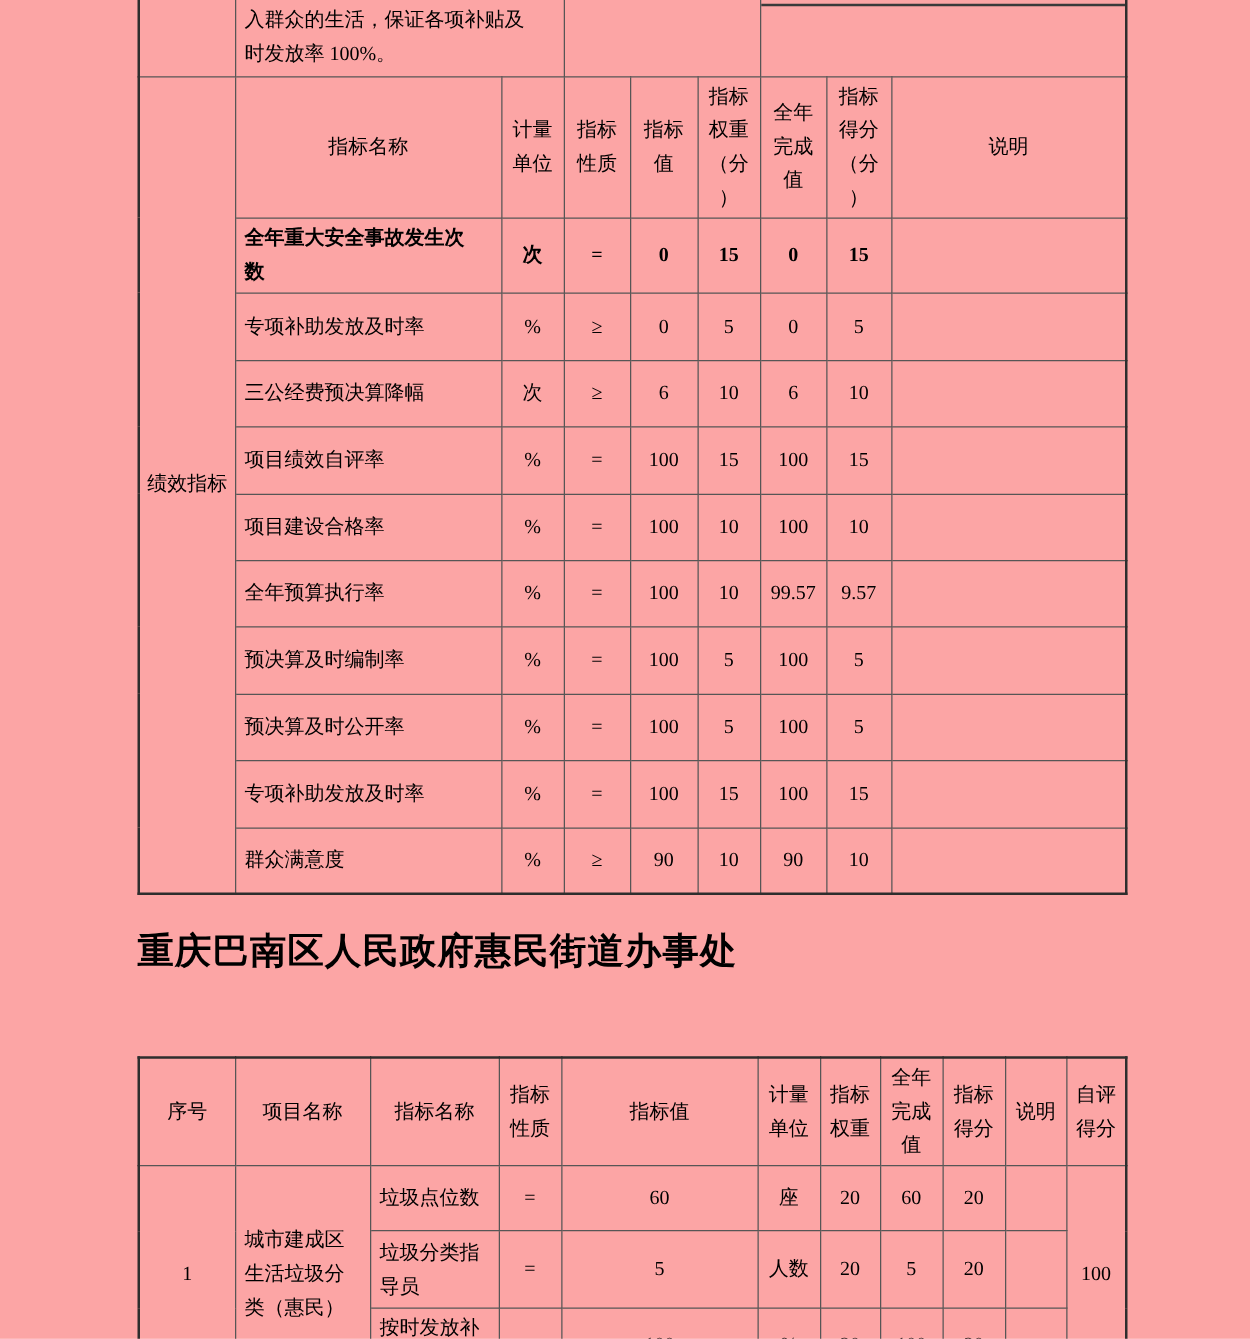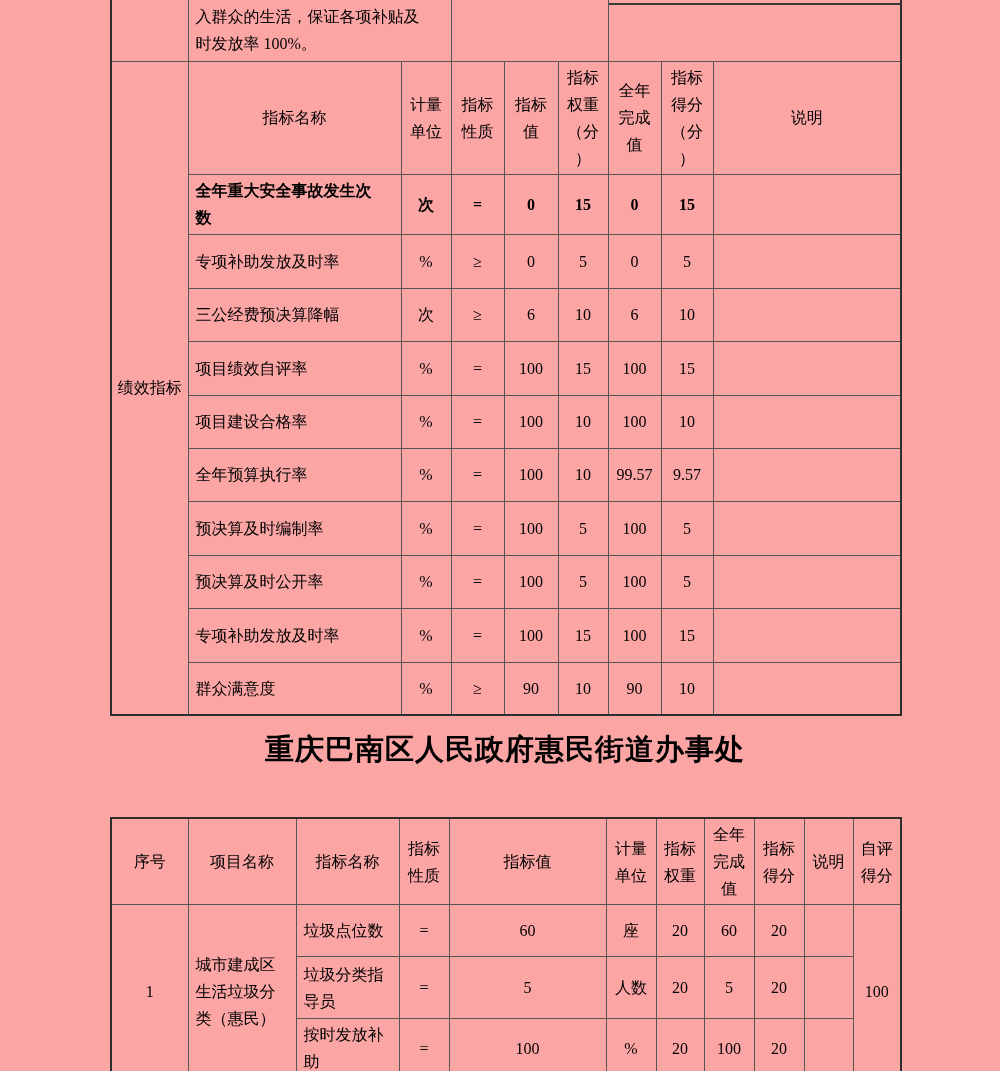--- a/index.html
+++ b/index.html
@@ -23,21 +23,21 @@
   .cut-top  {
     background-image:linear-gradient(#3a3a3a,#3a3a3a);
     background-repeat:no-repeat; background-size:100% 2px; background-position:0 3px;
   }
 
   tr.h61  { height:61px; }  tr.h111 { height:111px; }
   tr.h60  { height:60px;font-weight:bold; }  tr.h54  { height:54px; }  tr.h53 { height:53px; }
   tr.h83  { height:83px; }  tr.h52  { height:52px; }  tr.h62 { height:62px;padding-left:14px; }
   tr.h57  { height:57px; }
 
-  .title-block { height:101px; text-align:center; padding-top:11px; box-sizing:border-box; }
+  .title-block { height:129px; text-align:left; padding-top:23px; box-sizing:border-box; }
   .title-line  {
     font-weight:bold; font-size:29px; line-height:45px; letter-spacing:1px;
     white-space:nowrap;
   }
 </style>
 </head>
 <body>
 
 <div class="page">
   <div class="sheet">

